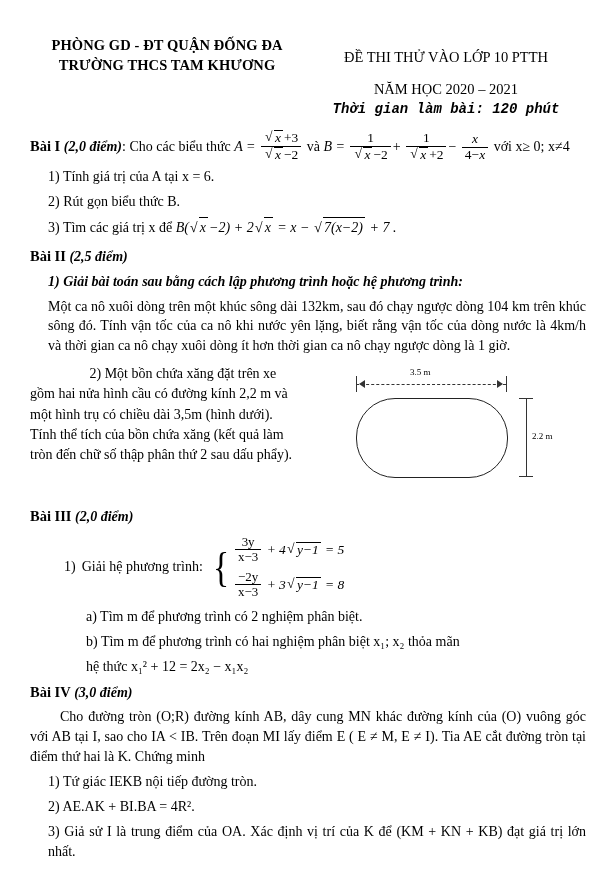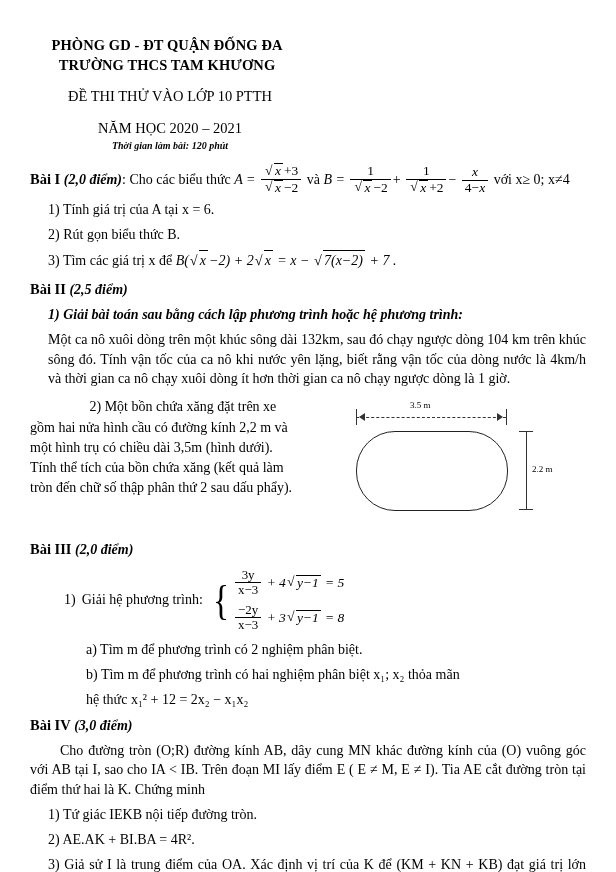--- a/index.html
+++ b/index.html
@@ -25,21 +25,20 @@
     position: absolute;
     left: 30px;
     top: 36px;
     width: 556px;
   }
   .header {
     display: flex;
     justify-content: space-between;
     align-items: flex-start;
     width: 100%;
-    flex-direction: column;
   }
   .header-left {
     text-align: center;
     width: 262px;
     padding-left: 6px;
   }
   .header-right {
     text-align: center;
     width: 280px;
   }
@@ -56,22 +55,23 @@
     margin-top: 12px;
   }
   .hr3 {
     font-weight: bold;
     font-size: 13.5px;
     line-height: 1.5;
   }
   .hr4 {
     font-style: italic;
     font-weight: bold;
-    font-size: 10px;
+    font-size: 14px;
     line-height: 1.5;
+    font-family: Liberation Mono, monospace;
   }
   .body-text {
     font-size: 14px;
     line-height: 1.42;
     margin-top: 10px;
   }
   .bai-title {
     font-weight: bold;
     font-size: 14.5px;
     display: inline;

